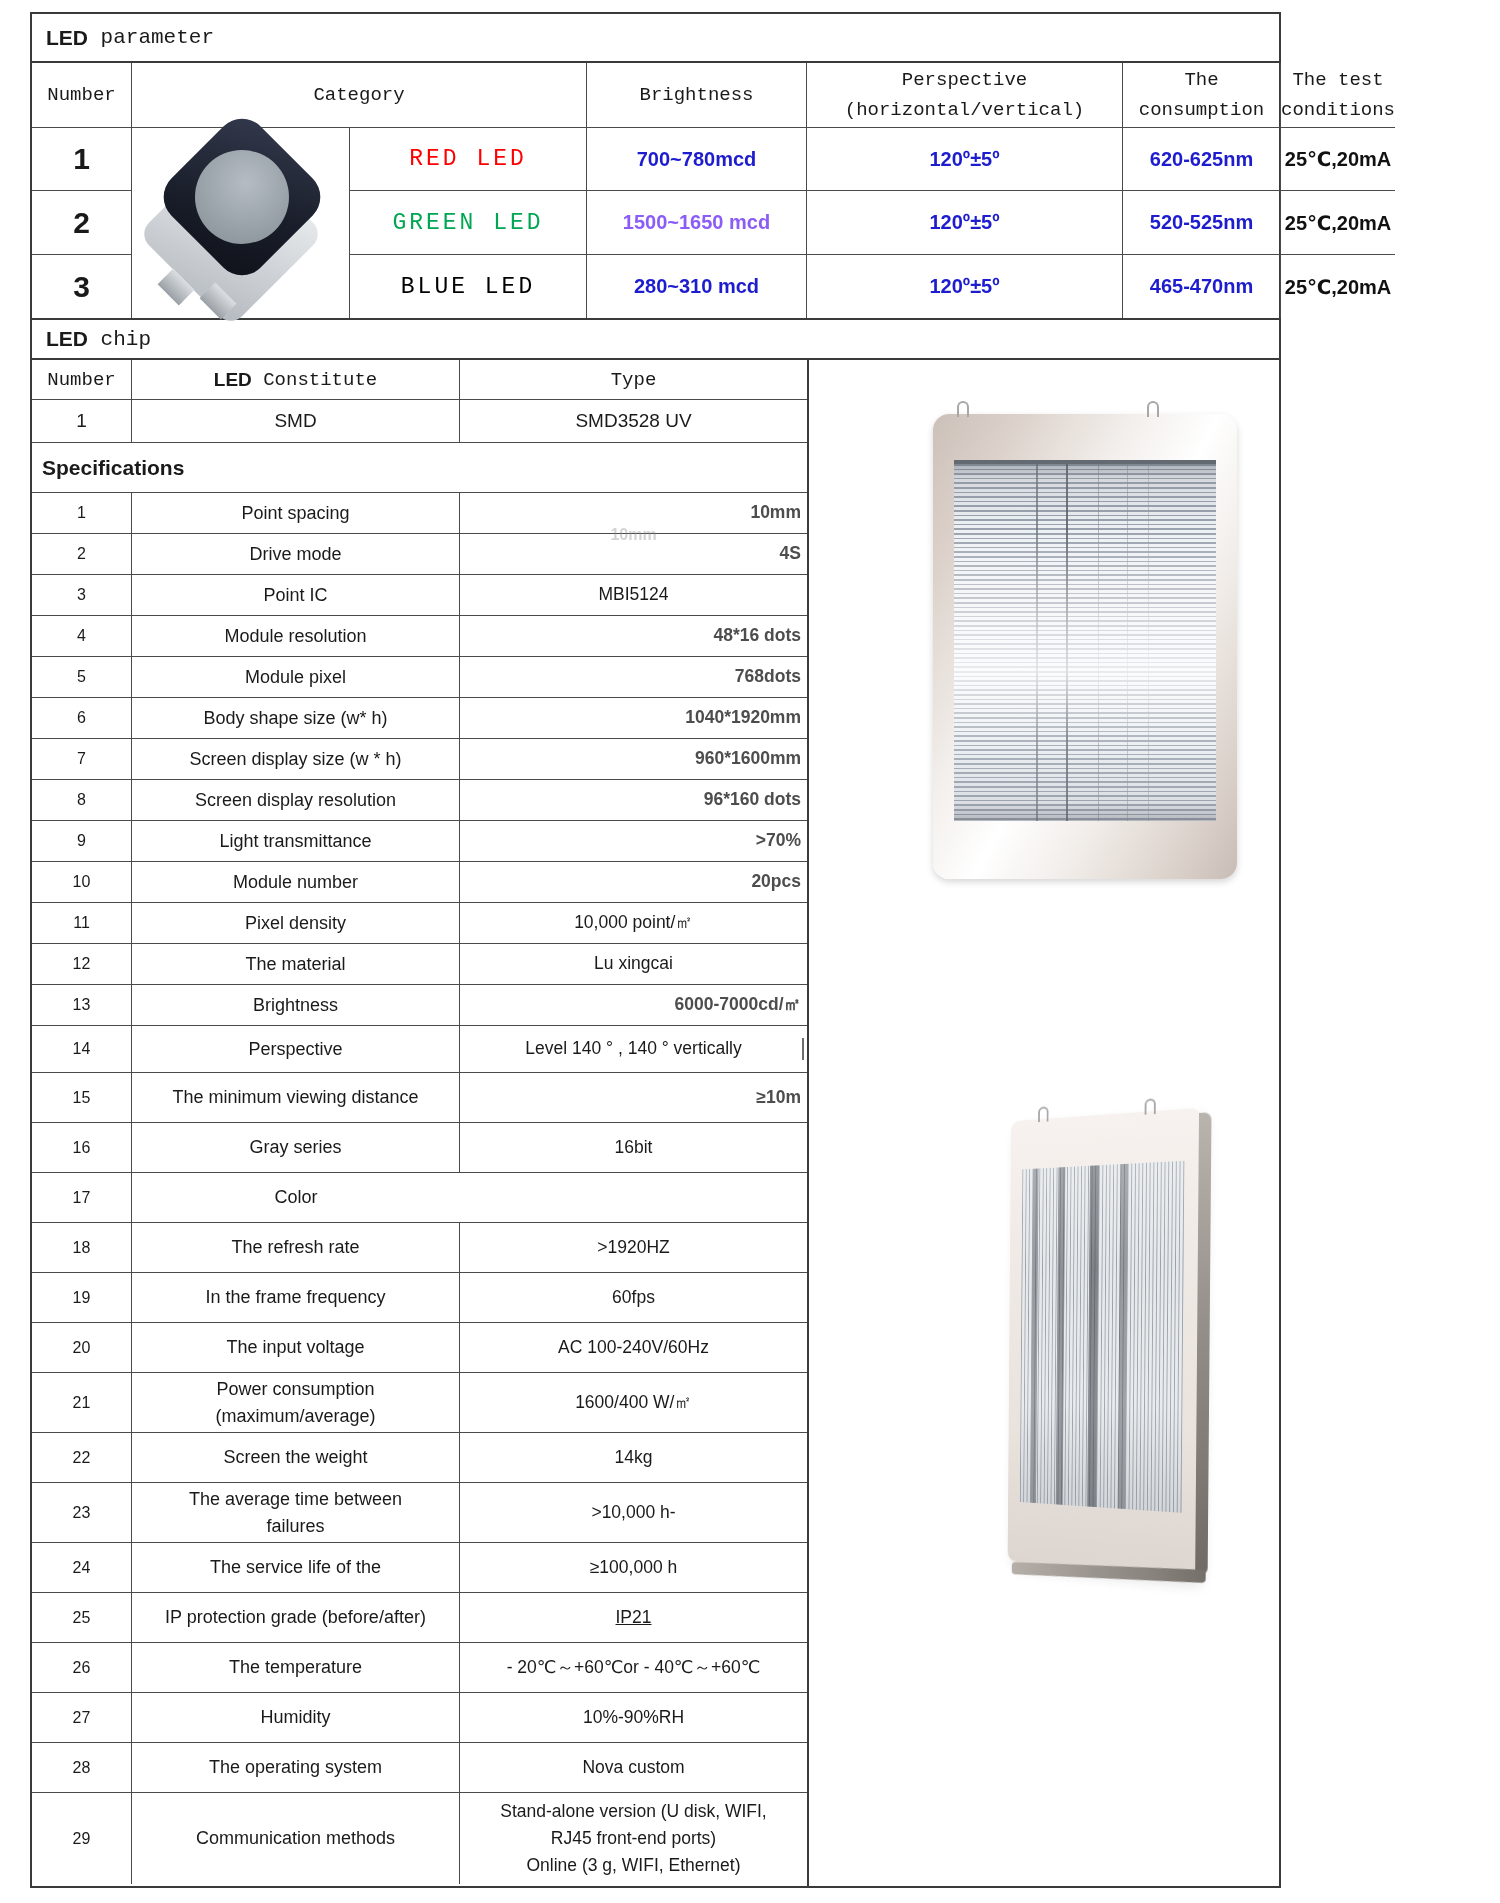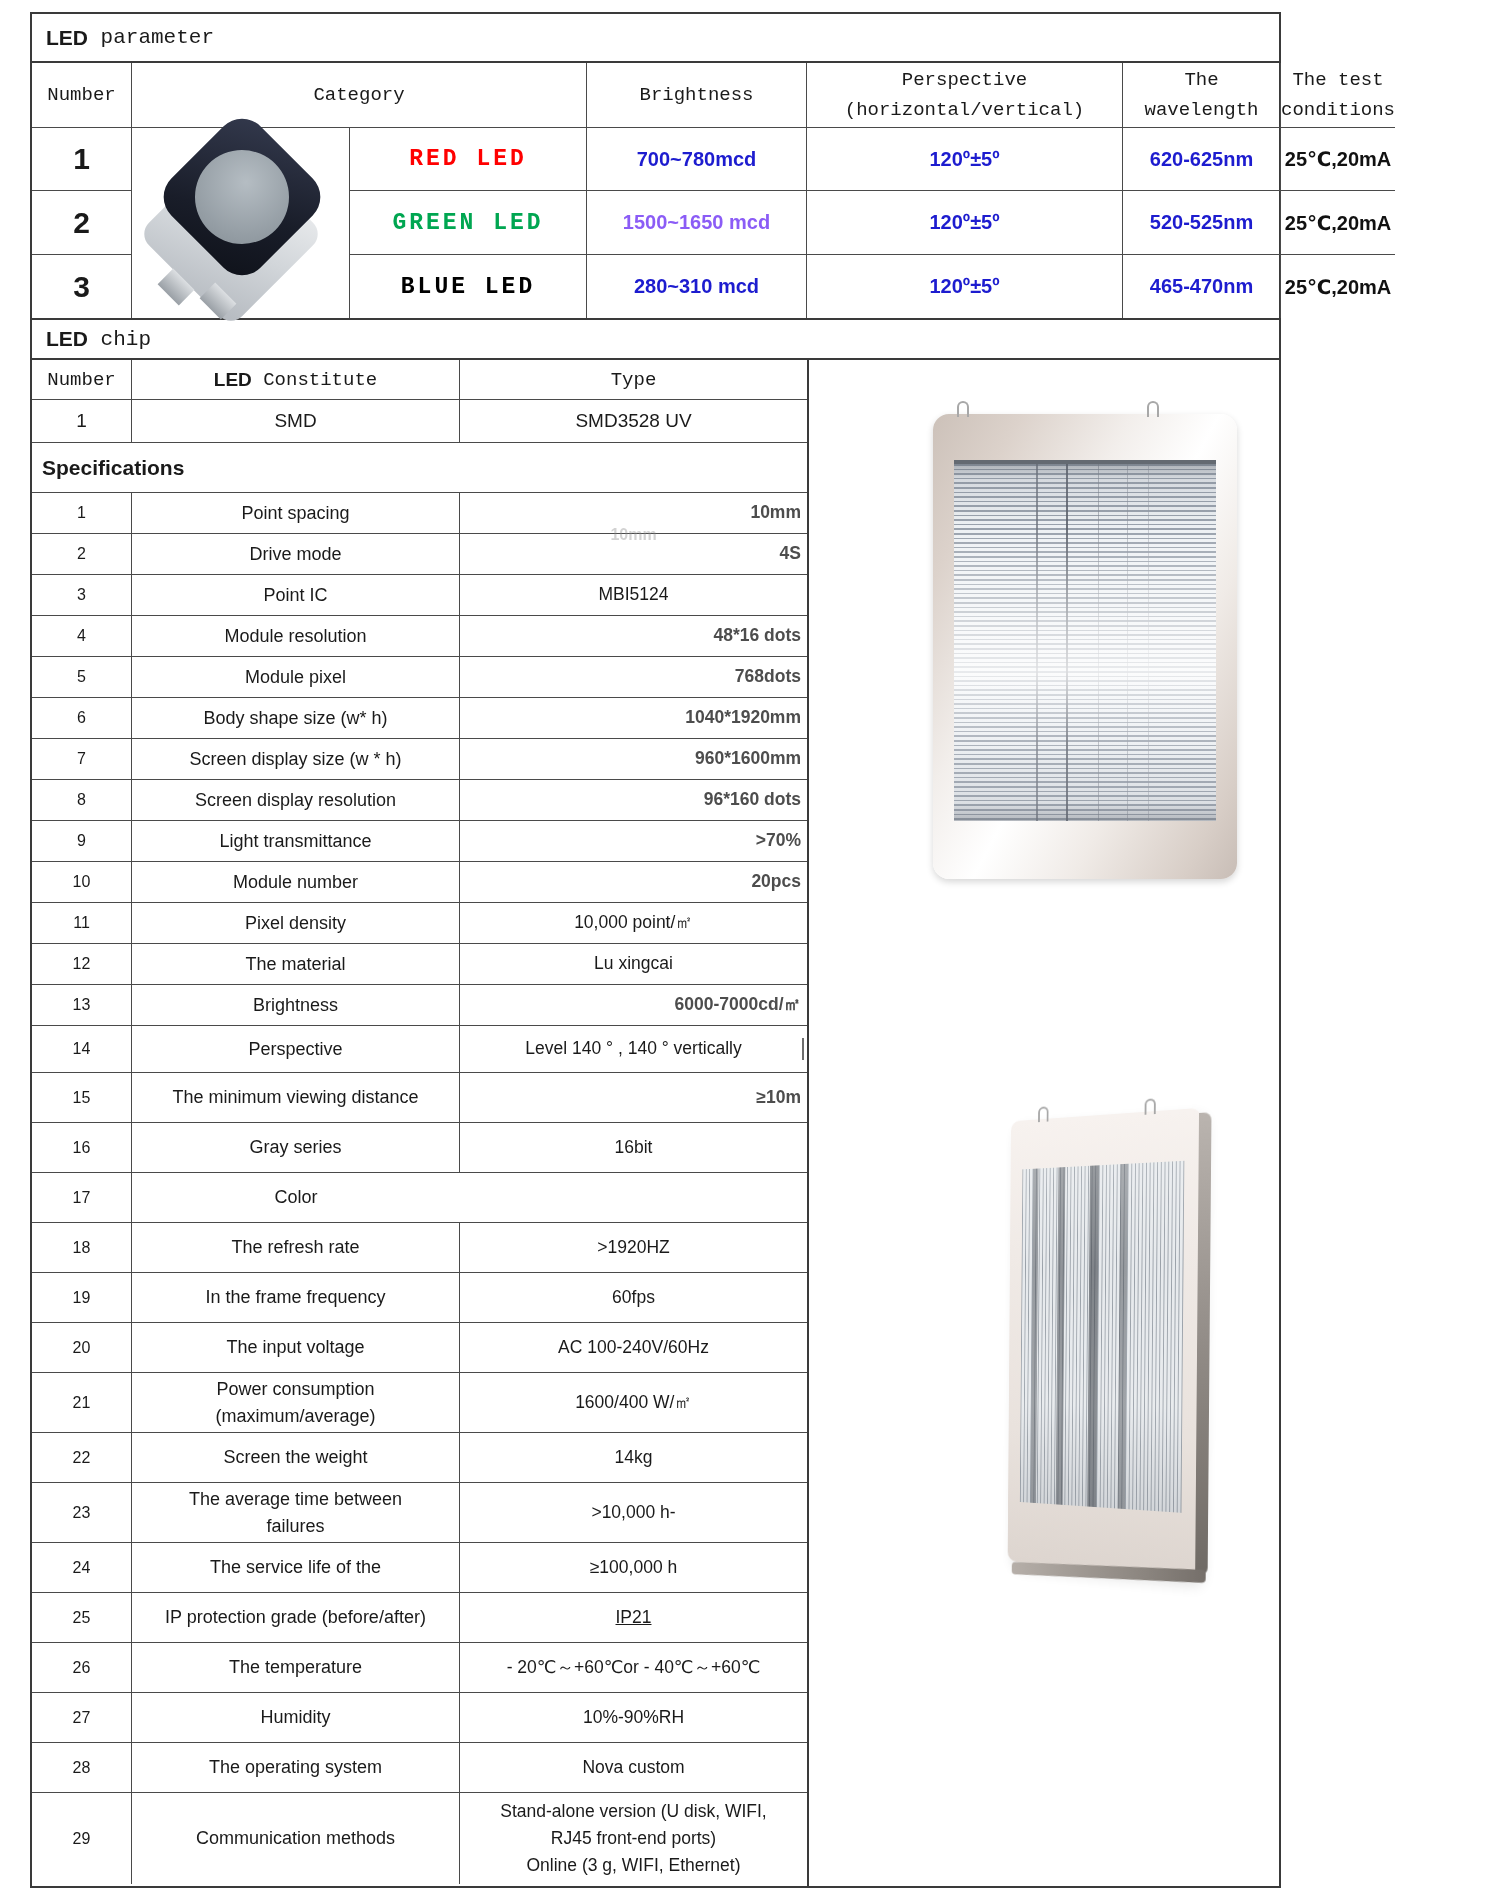--- a/index.html
+++ b/index.html
@@ -19,21 +19,21 @@
   .band-bold{font-family:var(--sans);font-weight:bold;font-size:21px;}
   .band-rest{font-family:var(--mono);font-size:21px;white-space:pre;}
 
   
   .param-grid{display:grid;grid-template-columns:100px 218px 237px 220px 316px 158px 1fr;grid-template-rows:65px 63px 64px 63px;border-bottom:2px solid var(--heavy);flex:0 0 auto;}
   .cell{display:flex;align-items:center;justify-content:center;border-right:1.5px solid var(--line);border-bottom:1.5px solid var(--line);text-align:center;}
   .cell.last-col{border-right:none;}
   .cell.last-row{border-bottom:none;}
   .hdr{font-family:var(--mono);font-size:19px;line-height:1.6;white-space:pre-line;}
   .num-big{font-family:var(--sans);font-weight:bold;font-size:30px;}
-  .cat-label{font-family:var(--mono);font-size:23px;letter-spacing:3px;font-weight:bold;}
+  .cat-label{font-family:var(--mono);font-size:23px;letter-spacing:3px;font-weight:normal;}
   .blue-val{font-family:var(--sans);font-weight:bold;font-size:20px;}
   .black-val{font-family:var(--sans);font-weight:bold;font-size:20px;color:#111;}
   .img-cell{grid-column:2;grid-row:2/5;border-right:1.5px solid var(--line);display:flex;align-items:center;justify-content:center;}
 
   
   .chip-wrap{position:relative;width:204px;height:186px;}
   .chip-base{position:absolute;left:26px;top:38px;width:132px;height:132px;border-radius:16px;background:linear-gradient(160deg,#f4f5f6,#d2d6da 55%,#b4b9bf);transform:rotate(45deg);}
   .chip-foot{position:absolute;width:30px;height:22px;background:linear-gradient(180deg,#dcdfe2,#9aa0a6);transform:rotate(45deg);}
   .chip-foot.f1{left:22px;top:146px;}
   .chip-foot.f2{left:64px;top:160px;}
@@ -108,21 +108,21 @@
   </div>
 
   <div class="param-grid">
 
     <div class="cell hdr">Number</div>
     <div class="cell hdr" style="grid-column:2/4;">Category</div>
     <div class="cell hdr">Brightness</div>
     <div class="cell hdr">Perspective
 (horizontal/vertical)</div>
     <div class="cell hdr">The
-wavelength</div>
+consumption</div>
     <div class="cell hdr last-col">The test
 conditions</div>
 
     <div class="img-cell">
       <div class="chip-wrap">
         <div class="chip-base"></div>
         <div class="chip-foot f1"></div>
         <div class="chip-foot f2"></div>
         <div class="chip-top">
             <div class="chip-lens"></div>

